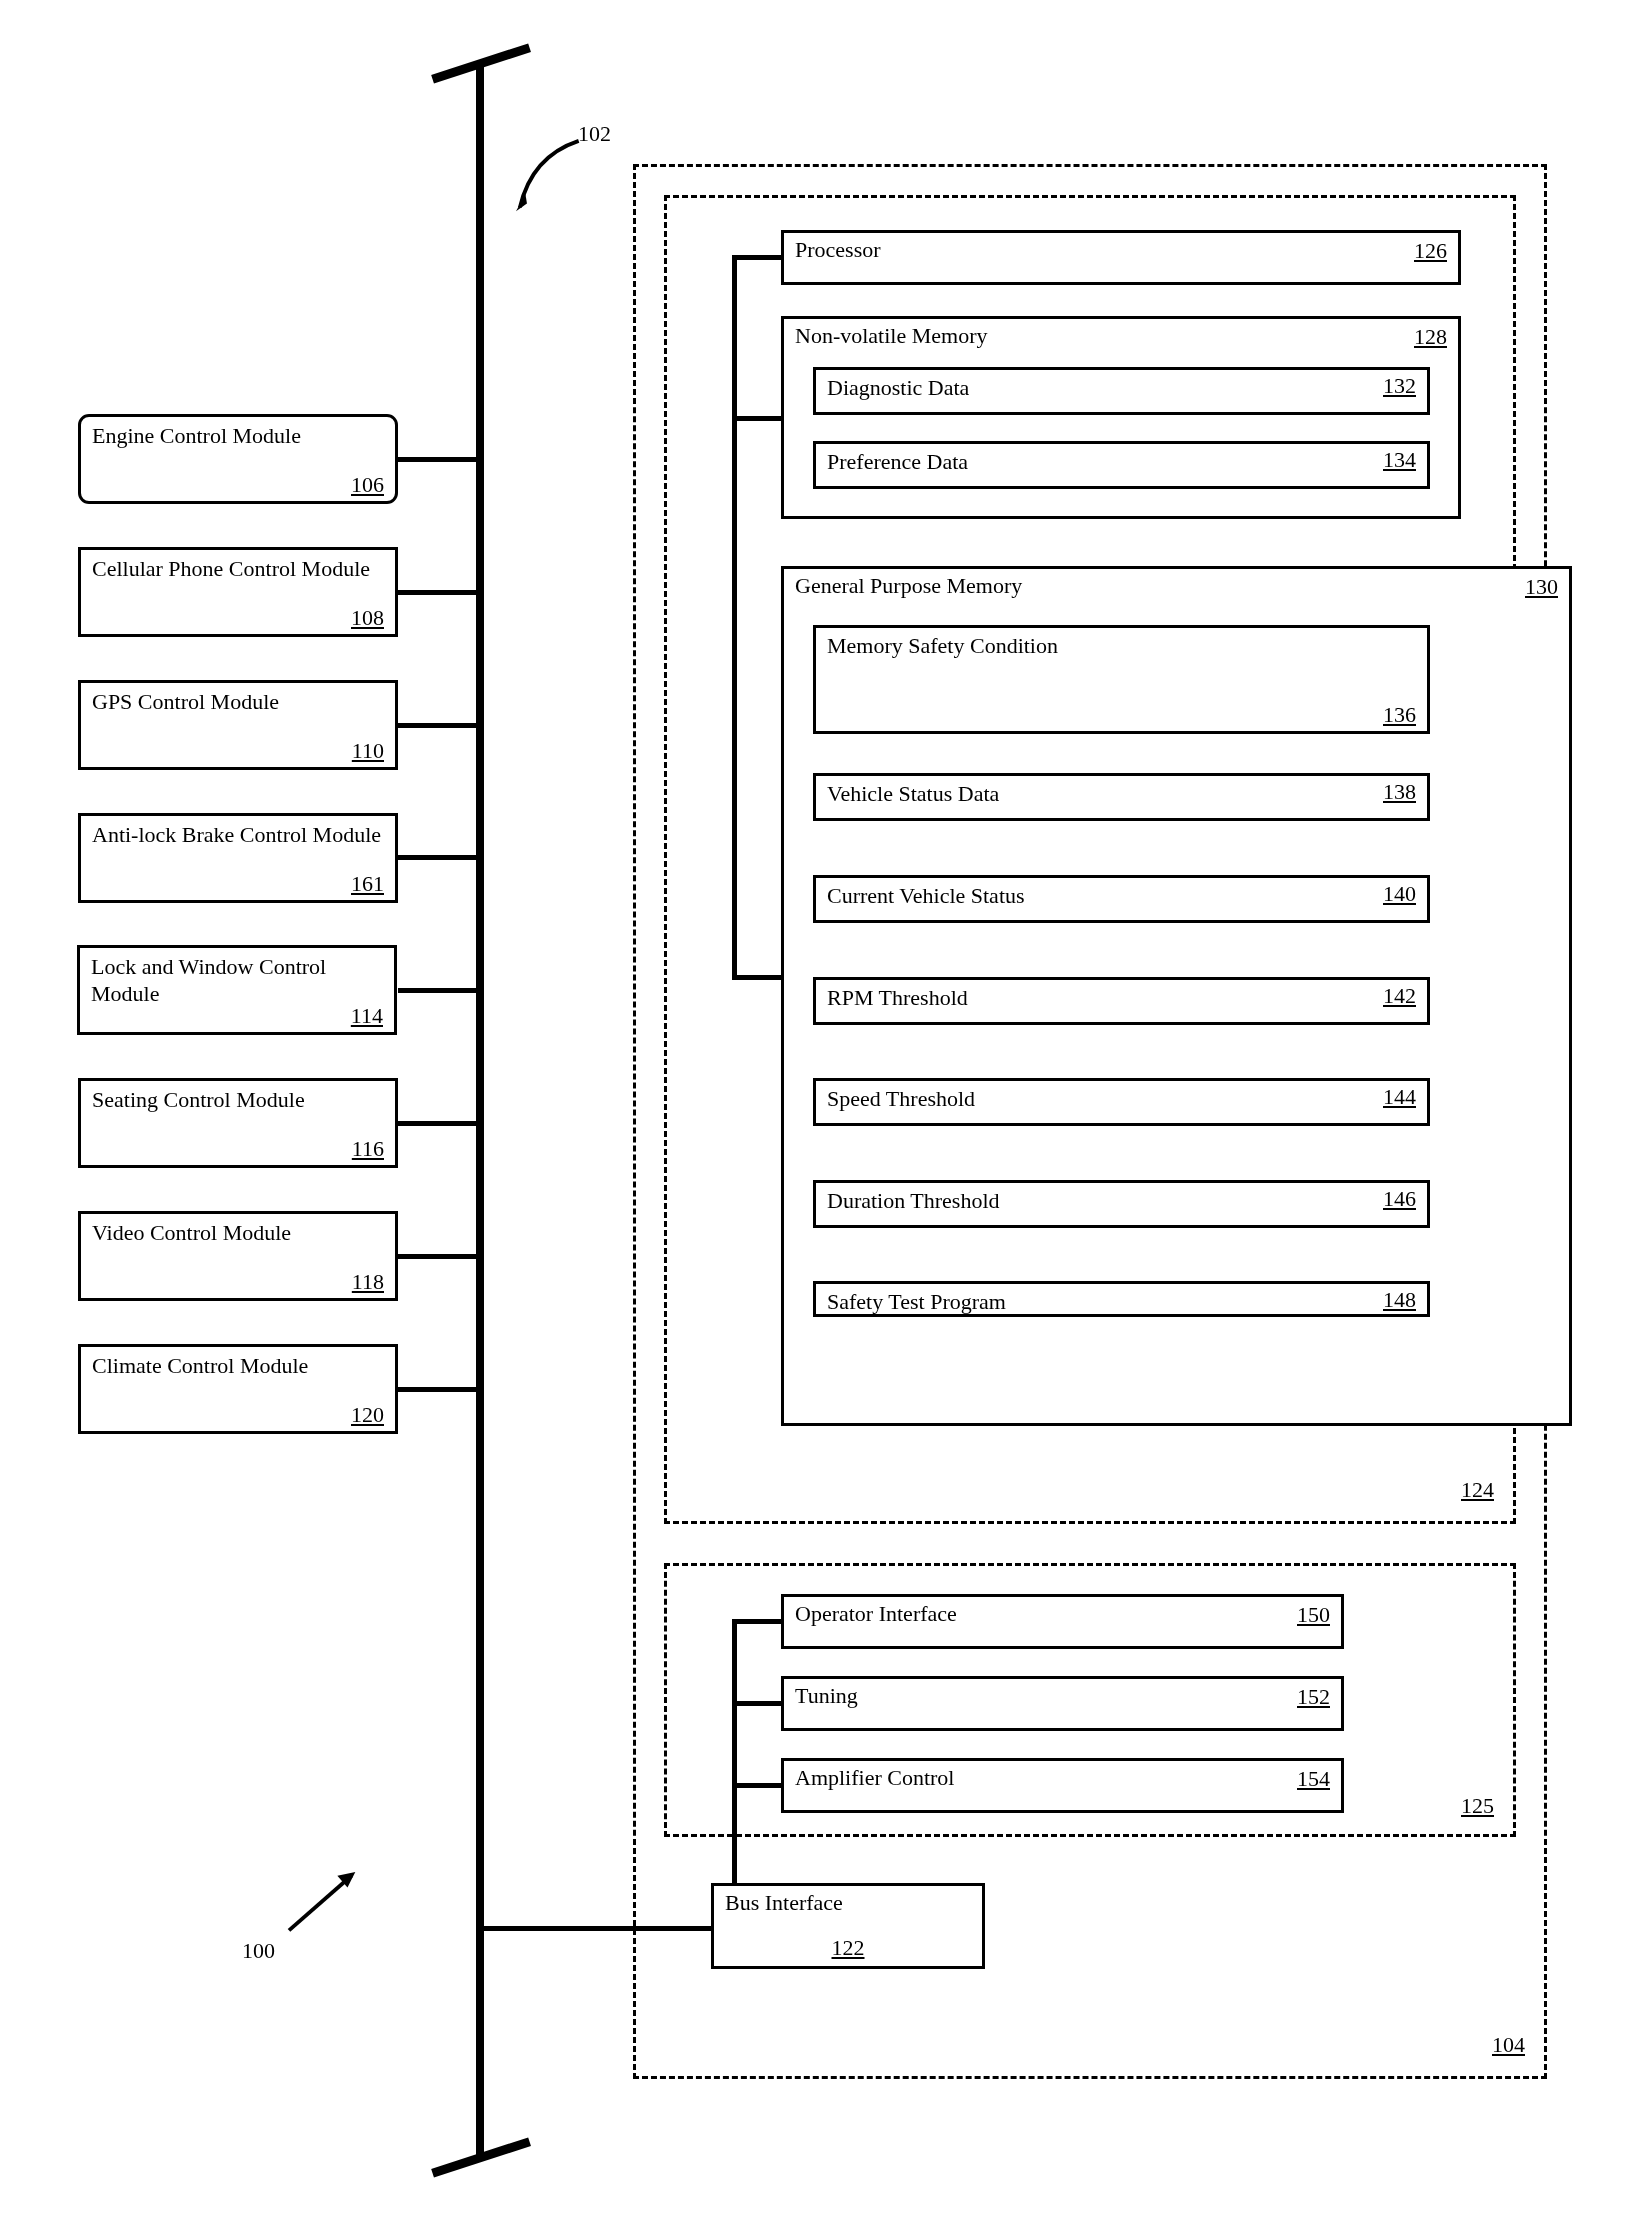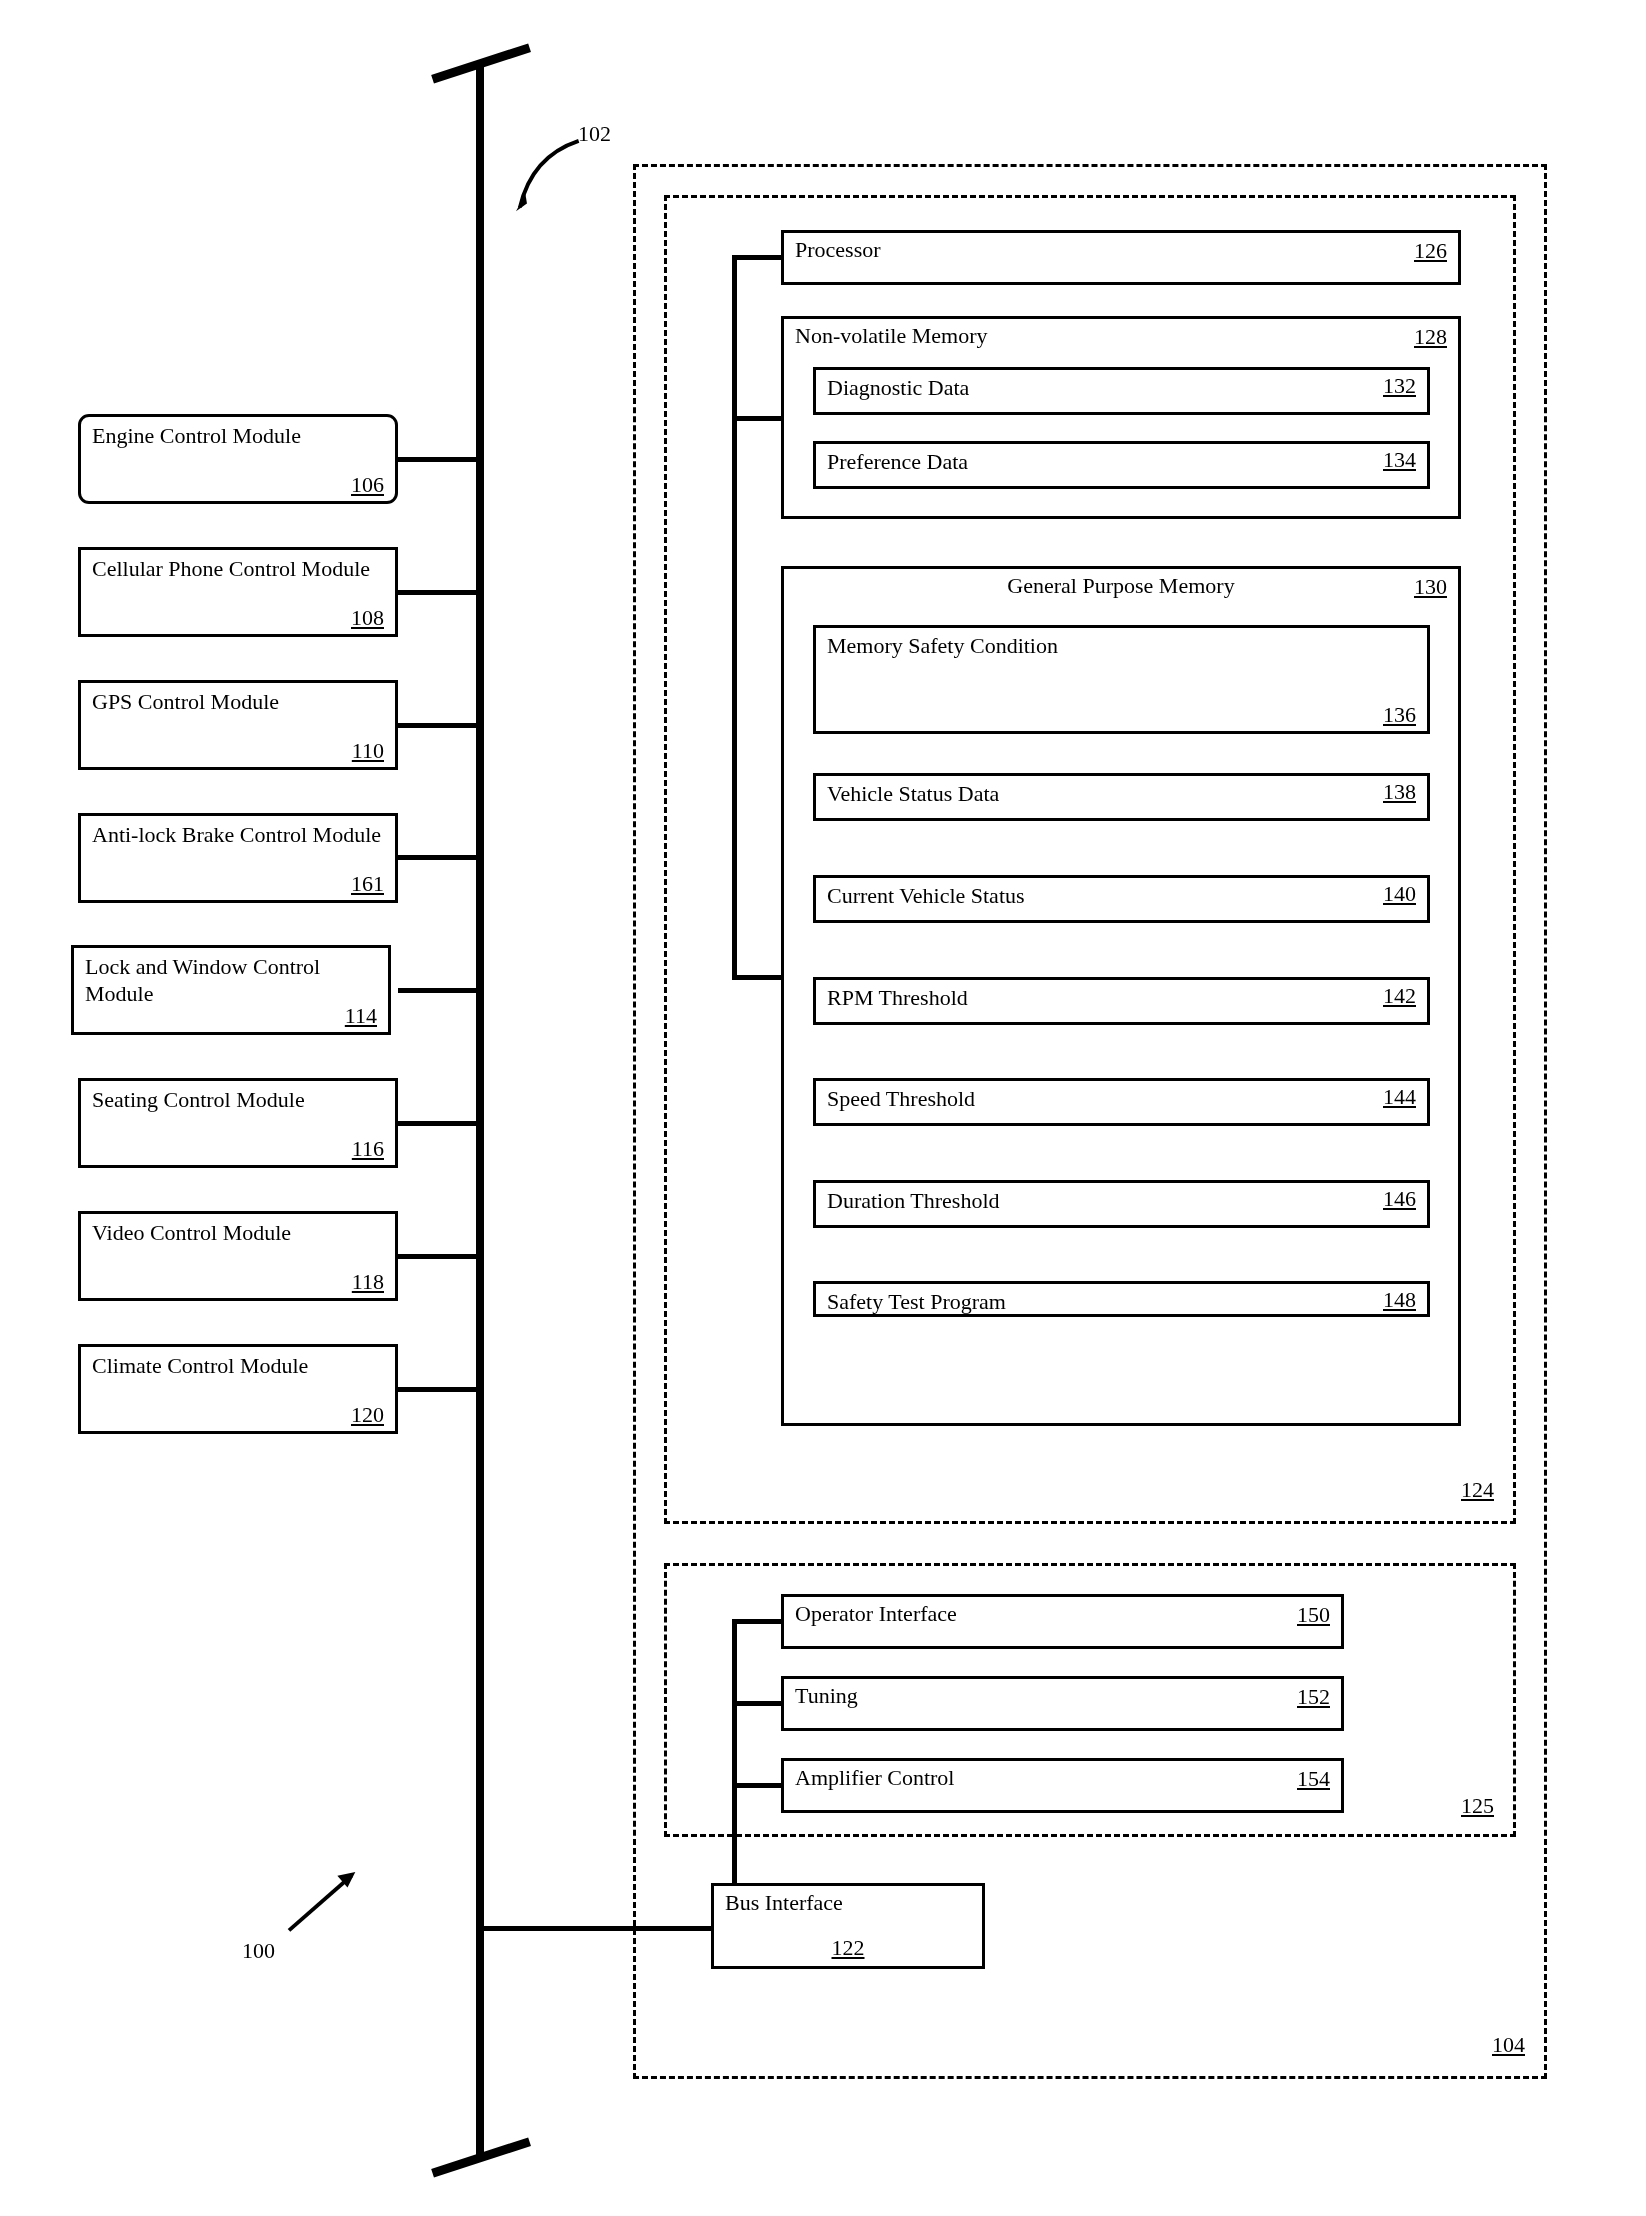--- a/index.html
+++ b/index.html
@@ -122,21 +122,21 @@
     <span class="ref">110</span>
   </div>
   <div class="hline" style="left:367px; top:692px; width:78px;"></div>
 
   <div class="box" style="left:47px; top:782px; width:320px; height:90px;">
     <span class="label">Anti-lock Brake Control Module</span>
     <span class="ref">161</span>
   </div>
   <div class="hline" style="left:367px; top:824px; width:78px;"></div>
 
-  <div class="box" style="left:40px; top:914px; width:320px; height:90px;">
+  <div class="box" style="left:46px; top:914px; width:320px; height:90px;">
     <span class="label">Lock and Window Control Module</span>
     <span class="ref">114</span>
   </div>
   <div class="hline" style="left:367px; top:957px; width:78px;"></div>
 
   <div class="box" style="left:47px; top:1047px; width:320px; height:90px;">
     <span class="label">Seating Control Module</span>
     <span class="ref">116</span>
   </div>
   <div class="hline" style="left:367px; top:1090px; width:78px;"></div>
@@ -176,21 +176,21 @@
   </div>
   <div class="sub-box" style="left:782px; top:336px; width:617px; height:48px;">
     <span class="label">Diagnostic Data</span>
     <span class="ref">132</span>
   </div>
   <div class="sub-box" style="left:782px; top:410px; width:617px; height:48px;">
     <span class="label">Preference Data</span>
     <span class="ref">134</span>
   </div>
 
-  <div class="inner-box" style="left:750px; top:535px; width:680px; height:860px;text-align:center;">
+  <div class="inner-box" style="left:750px; top:535px; width:791px; height:860px;">
     <span class="label">General Purpose Memory</span>
     <span class="ref">130</span>
   </div>
 
   <div class="sub-box" style="left:782px; top:594px; width:617px; height:109px;">
     <span class="label">Memory Safety Condition</span>
     <span class="ref-bottom">136</span>
   </div>
   <div class="sub-box" style="left:782px; top:742px; width:617px; height:48px;">
     <span class="label">Vehicle Status Data</span>

